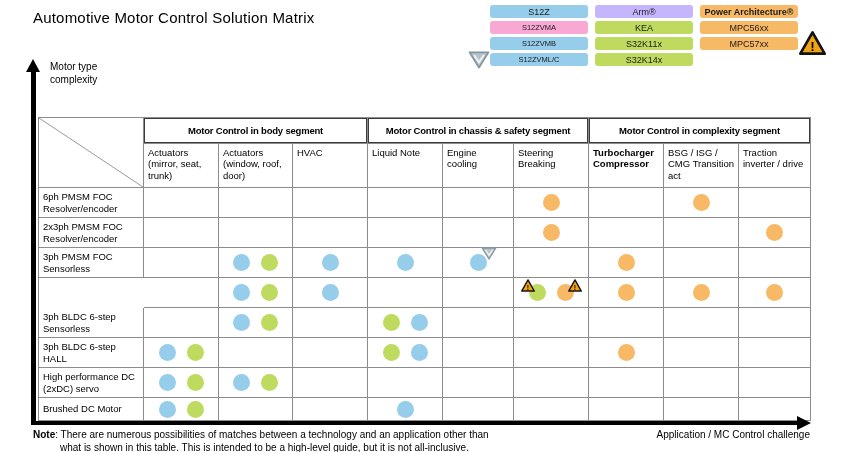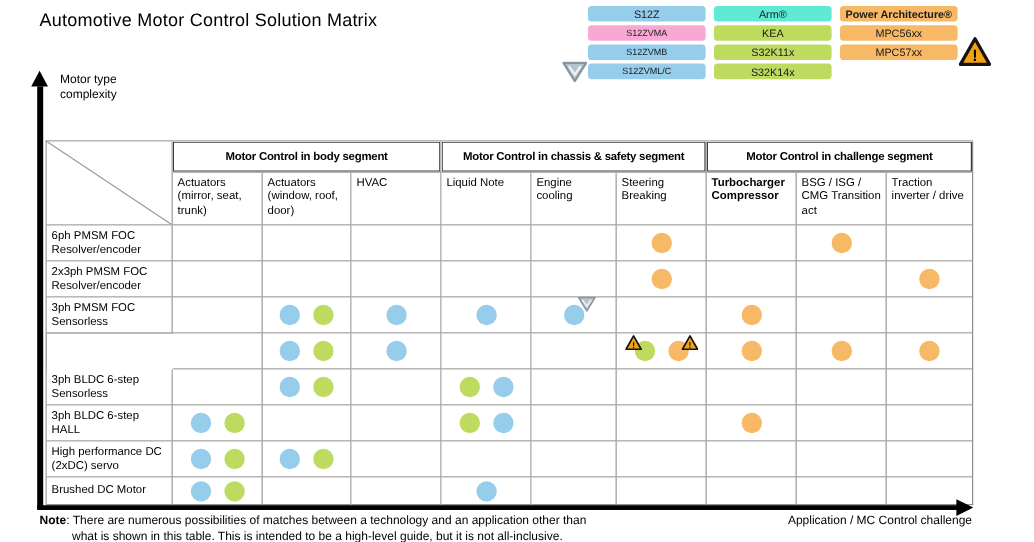--- a/index.html
+++ b/index.html
@@ -65,21 +65,21 @@
         <text x="12" y="18" font-size="12" font-weight="bold" text-anchor="middle" fill="#000" font-family="Liberation Sans, sans-serif">!</text>
       </svg>
     </span>
 <div class="legend-col" data-idx="0" style="left: 490px;">
       <div class="legend-item" style="background: rgb(149, 205, 235);">S12Z</div>
       <div class="legend-item" style="background: #f9a8d4;">S12ZVMA</div>
       <div class="legend-item" style="background: rgb(149, 205, 235);">S12ZVMB</div>
       <div class="legend-item" style="background: rgb(149, 205, 235);">S12ZVML/C</div>
     </div>
     <div class="legend-col" data-idx="1" style="left: 595px;">
-      <div class="legend-item" style="background: #5eead4;">Arm®</div>
+      <div class="legend-item" style="background: #c4b5fd;">Arm®</div>
       <div class="legend-item" style="background: rgb(190, 219, 96);">KEA</div>
       <div class="legend-item" style="background: rgb(190, 219, 96);">S32K11x</div>
       <div class="legend-item" style="background: rgb(190, 219, 96);">S32K14x</div>
     </div>
     <div class="legend-col" data-idx="2" style="left: 700px;">
       <div class="legend-item" style="background: rgb(247, 185, 101); font-weight: bold;">Power Architecture®</div>
       <div class="legend-item" style="background: rgb(247, 185, 101);">MPC56xx</div>
       <div class="legend-item" style="background: rgb(247, 185, 101);">MPC57xx</div>
     </div>
   </div>
@@ -90,21 +90,21 @@
 complexity</div>
 
 <div id="matrix" style="grid-template-columns: 105px 75px 74px 75px 75px 71px 75px 75px 75px 72px; grid-template-rows: 26px 44px 30px 30px 30px 30px 30px 30px 30px 23px;">
     <div class="cell corner" style="grid-area: 1 / 1 / 3;">
       <svg width="104" height="69" viewBox="0 0 104 69">
         <line x1="0" y1="0" x2="104" y2="69" stroke="#9a9a9a" stroke-width="1"></line>
       </svg>
     </div>
     <div class="cell seg" style="grid-area: 1 / 2 / auto / span 3;">Motor Control in body segment</div>
     <div class="cell seg" style="grid-area: 1 / 5 / auto / span 3;">Motor Control in chassis &amp; safety segment</div>
-    <div class="cell seg" style="grid-area: 1 / 8 / auto / span 3;">Motor Control in challenge segment</div>
+    <div class="cell seg" style="grid-area: 1 / 8 / auto / span 3;">Motor Control in complexity segment</div>
     <div class="cell colhdr" style="grid-area: 2 / 2;">Actuators (mirror, seat, trunk)</div>
     <div class="cell colhdr" style="grid-area: 2 / 3;">Actuators (window, roof, door)</div>
     <div class="cell colhdr" style="grid-area: 2 / 4;">HVAC</div>
     <div class="cell colhdr" style="grid-area: 2 / 5;">Liquid Note</div>
     <div class="cell colhdr" style="grid-area: 2 / 6;">Engine cooling</div>
     <div class="cell colhdr" style="grid-area: 2 / 7;">Steering Breaking</div>
     <div class="cell colhdr" style="grid-area: 2 / 8; font-weight: bold;">Turbocharger Compressor</div>
     <div class="cell colhdr" style="grid-area: 2 / 9;">BSG / ISG / CMG Transition act</div>
     <div class="cell colhdr" style="grid-area: 2 / 10;">Traction inverter / drive</div>
     <div class="cell rowlbl" style="grid-area: 3 / 1;">6ph PMSM FOC Resolver/encoder</div>

